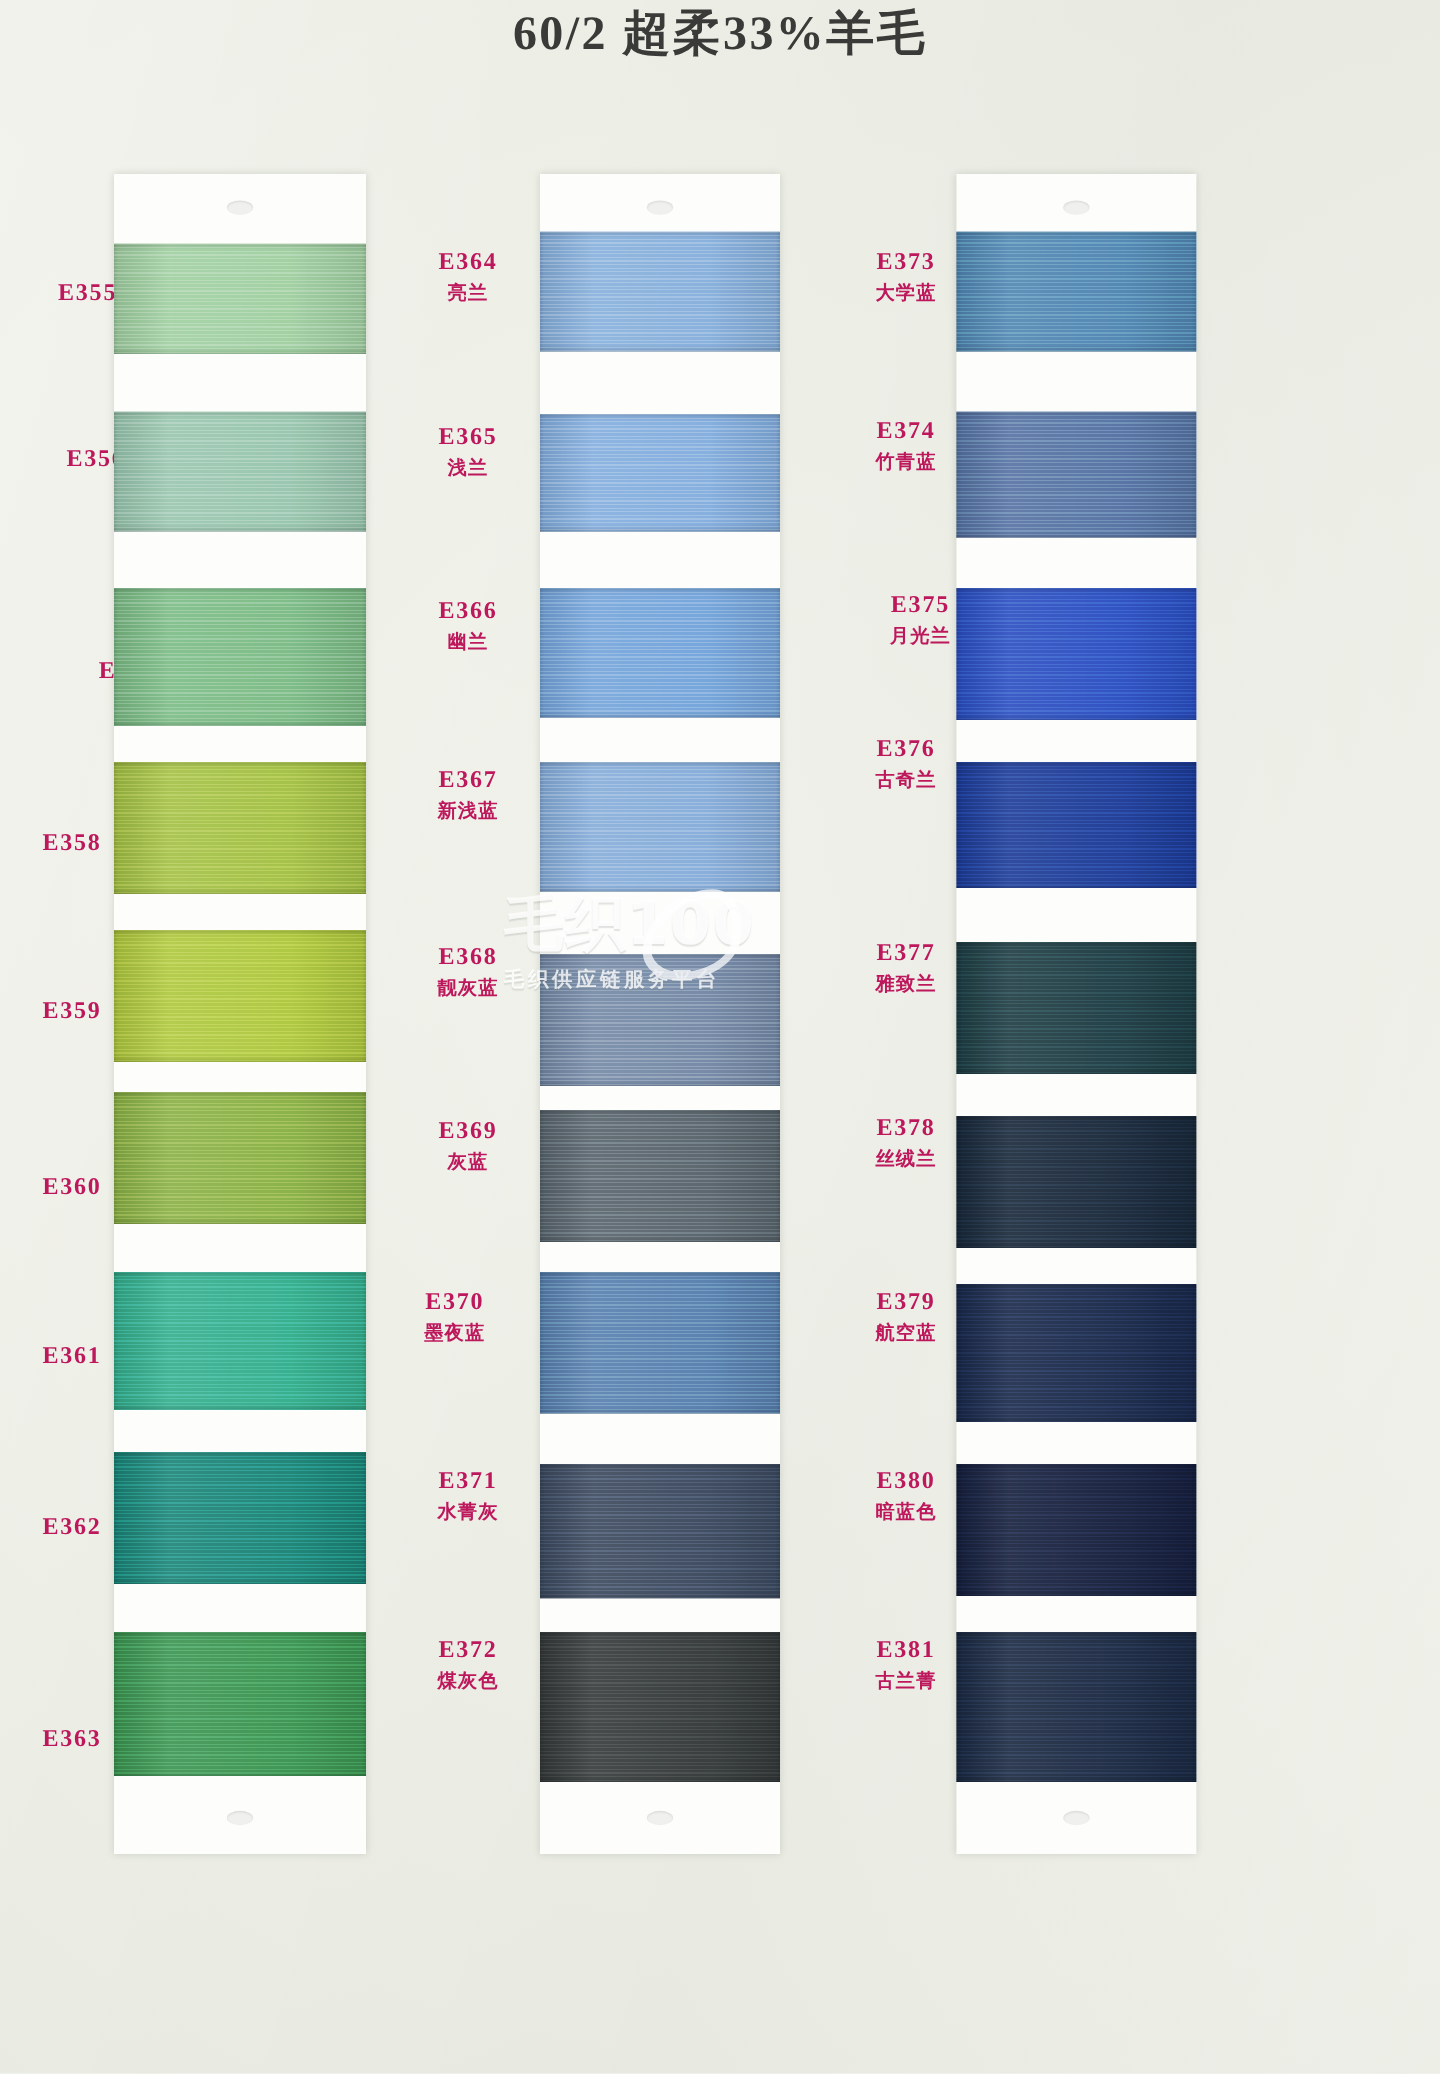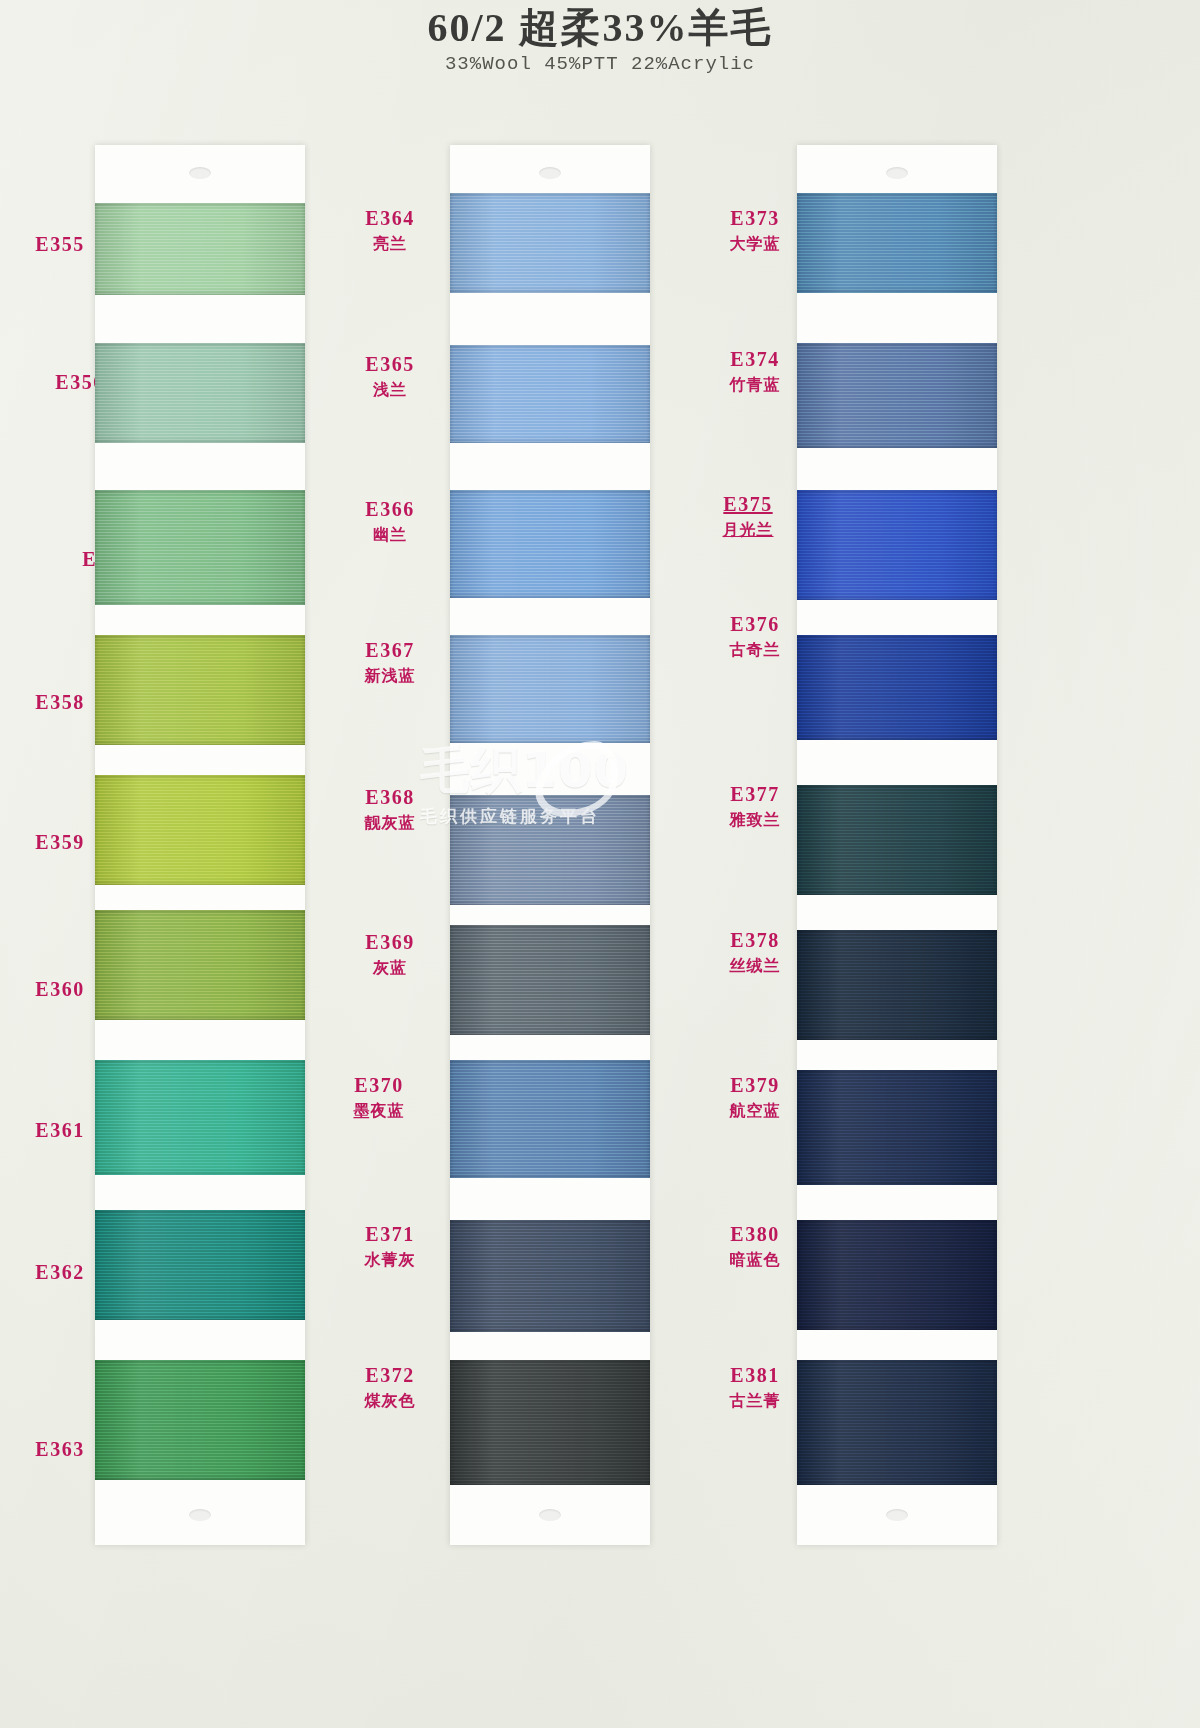--- a/index.html
+++ b/index.html
@@ -111,25 +111,24 @@
   .lbl.mid{width:130px;}
   .lbl.right{width:130px;}
 </style>
 </head>
 <body>
 
 <div class="paper"></div>
 
 <div class="header">
   <div class="title">60/2  超柔33%羊毛</div>
-  <div class="subtitle">33%Wool 45%PTT 22%Acrylic</div>
 </div>
 
 <div id="columns-root">
-    <div class="lbl left" style="left: 0px; top: 232px;">
+    <div class="lbl left" style="left: 0px; top: 232px; padding-left: 13px;">
       <div class="code">E355</div>
     </div>
     <div class="lbl left" style="left: 0px; top: 370px; padding-left: 20px;">
       <div class="code">E356</div>
     </div>
     <div class="lbl left" style="left: 16px; top: 547px; margin-left: 31px;">
       <div class="code">E357</div>
     </div>
     <div class="lbl left" style="left: 0px; top: 690px;">
       <div class="code">E358</div>
@@ -216,21 +215,21 @@
       </div>
     </div>
     <div class="lbl right" style="left: 690px; top: 206px;">
       <div class="code">E373</div>
       <div class="cn">大学蓝</div>
     </div>
     <div class="lbl right" style="left: 690px; top: 347px;">
       <div class="code">E374</div>
       <div class="cn">竹青蓝</div>
     </div>
-    <div class="lbl right" style="left: 683px; top: 492px; text-decoration: underline;">
+    <div class="lbl right" style="left: 702px; top: 492px;">
       <div class="code">E375</div>
       <div class="cn">月光兰</div>
     </div>
     <div class="lbl right" style="left: 690px; top: 612px;">
       <div class="code">E376</div>
       <div class="cn">古奇兰</div>
     </div>
     <div class="lbl right" style="left: 690px; top: 782px;">
       <div class="code">E377</div>
       <div class="cn">雅致兰</div>

